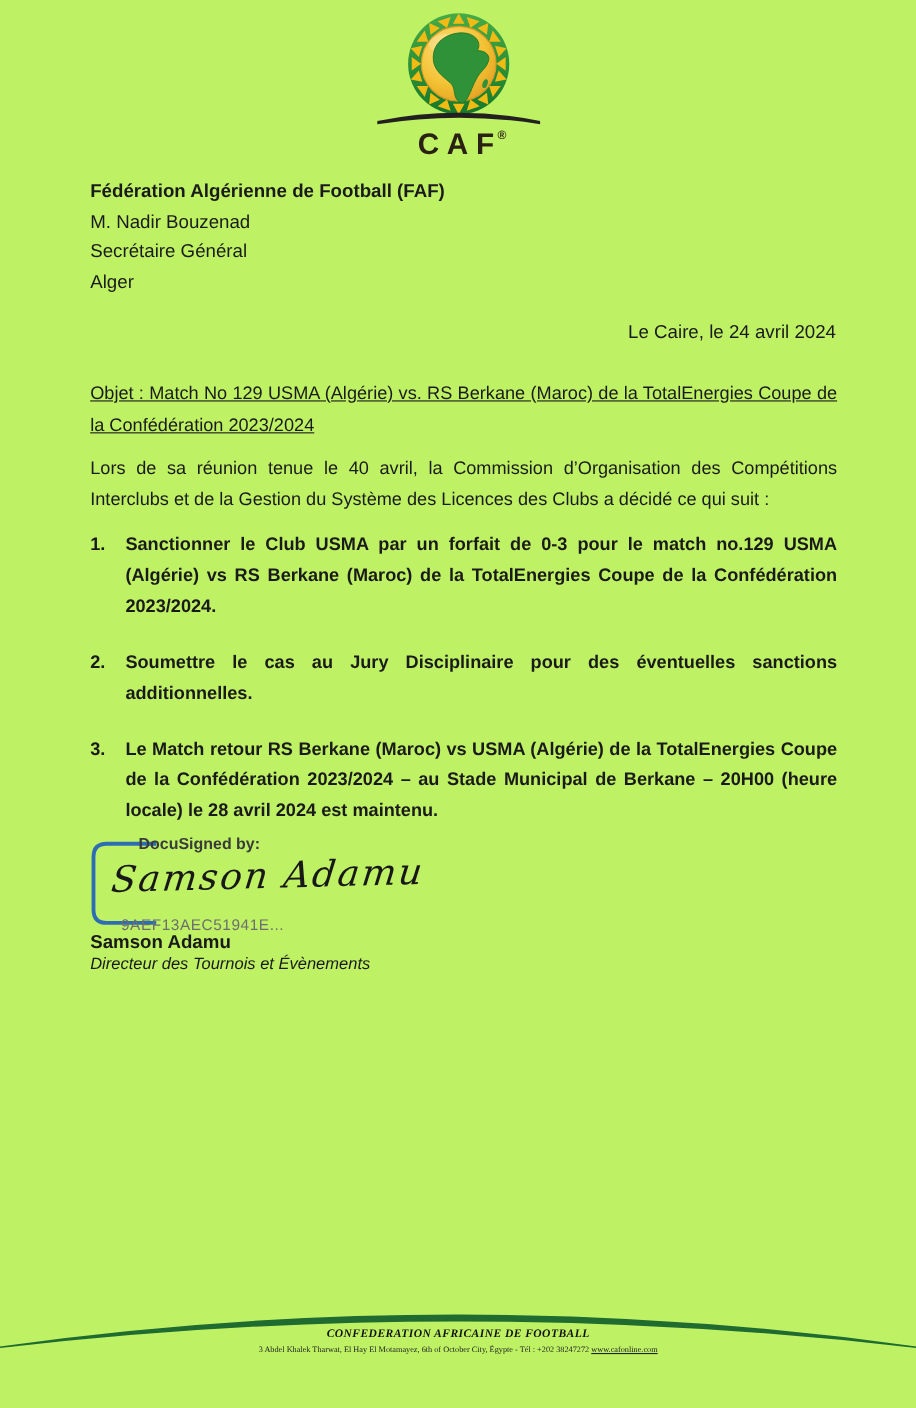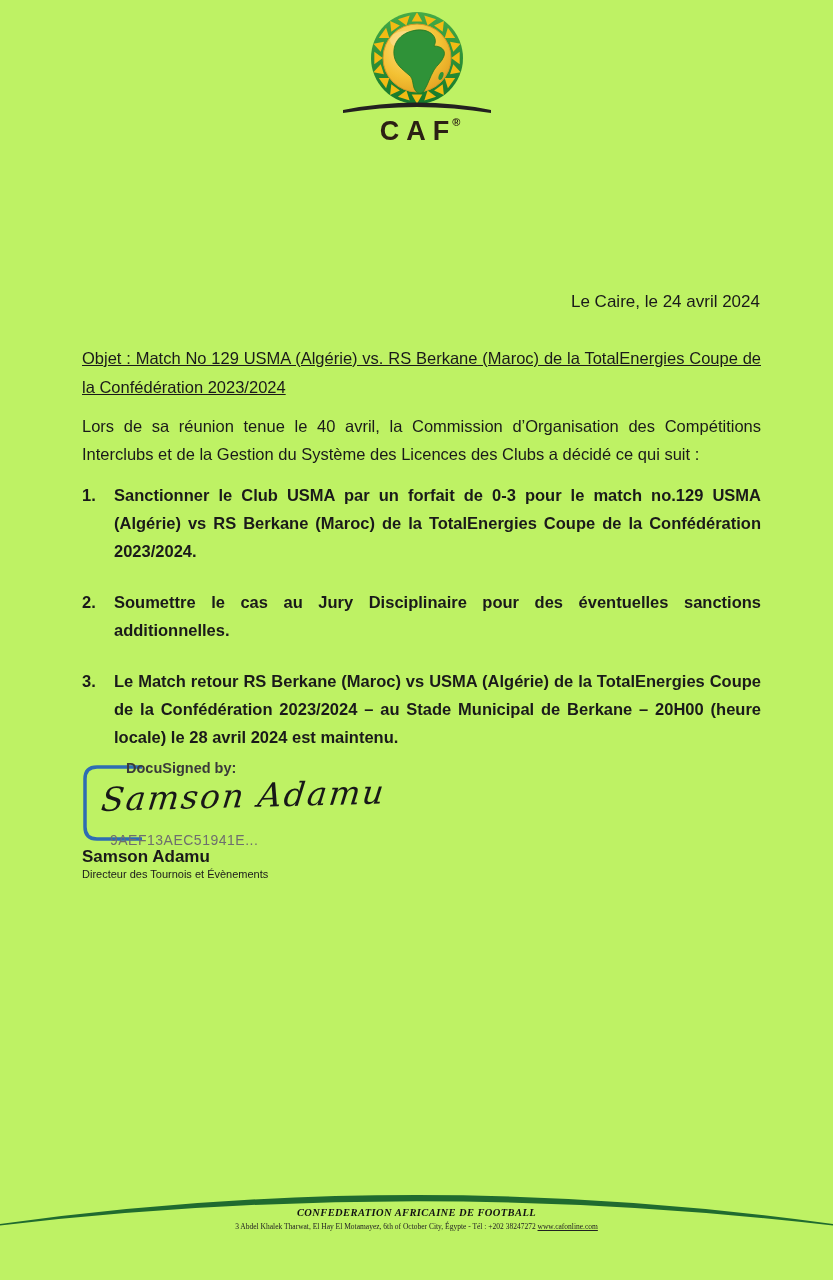--- a/index.html
+++ b/index.html
@@ -61,21 +61,21 @@
   .ds-label { position: absolute; left: 44px; top: 0; font-size: 14.5px; font-weight: 700; color: #3a3a3a; }
   .ds-script {
     position: absolute; left: 20px; top: 16px; width: 300px;
     font-family: "DejaVu Serif", serif; font-style: italic;
     font-size: 33px; letter-spacing: 2px; color: #181818;
     transform: skewX(-8deg) rotate(-1.5deg); white-space: nowrap;
   }
   .ds-id { position: absolute; left: 28px; top: 72px; font-size: 14px; color: #6e6e6e; letter-spacing: 0.5px; }
 
   .signer-name { position: absolute; left: 82px; top: 847px; font-size: 17px; font-weight: 700; }
-  .signer-title { position: absolute; left: 82px; top: 868px; font-size: 11px; }
+  .signer-title { position: absolute; left: 82px; top: 868px; font-size: 15px; font-style: italic; }
 
   
   .footer-arc { position: absolute; left: 0; top: 1180px; }
   .f-org {
     position: absolute; left: 0; top: 1207px; width: 100%;
     text-align: center; font-family: "Liberation Serif", serif;
     font-weight: 700; font-size: 10.5px; letter-spacing: 0.4px; color: #111; font-style: italic;
   }
   .f-addr {
     position: absolute; left: 0; top: 1222px; width: 100%;
@@ -127,20 +127,26 @@
         </g>
       <circle cx="88" cy="50" r="34" fill="url(#gGlobe)" stroke="#d89a25" stroke-width="1"></circle>
       <ellipse cx="76" cy="32" rx="15" ry="9" fill="#ffffff" opacity="0.22"></ellipse>
       <path d="M74,27 C81,22 93,20 100,24 C106,27 108,33 105,38 C112,38 117,42 115,48 C113,54 108,57 105,62 C101,69 99,76 96,81 C94,86 89,87 86,82 C83,77 85,71 80,67 C73,61 66,56 65,47 C64,38 68,31 74,27 Z" fill="#2f9238" stroke="#23771f" stroke-width="0.8"></path>
       <ellipse cx="112" cy="68" rx="2.2" ry="4.2" transform="rotate(20 112 68)" fill="#2f9238"></ellipse>
       <path d="M14,102 Q88,87 162,102 L162,105 Q88,93 14,105 Z" fill="#23211f"></path>
     </svg>
     <div class="wordmark"><span>CAF</span><sup>®</sup></div>
   </div>
 
+  <div class="recipient">
+    <div class="org">Fédération Algérienne de Football (FAF)</div>
+    <div>M. Nadir Bouzenad</div>
+    <div>Secrétaire Général</div>
+    <div>Alger</div>
+  </div>
 
   <div class="dateline">Le Caire, le 24 avril 2024</div>
 
   <div class="subject"><span>Objet : Match No 129 USMA (Algérie) vs. RS Berkane (Maroc) de la TotalEnergies Coupe de la Confédération 2023/2024</span></div>
 
   <div class="intro">Lors de sa réunion tenue le 40 avril, la Commission d’Organisation des Compétitions Interclubs et de la Gestion du Système des Licences des Clubs a décidé ce qui suit :</div>
 
   <div class="decisions">
     <div class="decision">
       <div class="num">1.</div>

